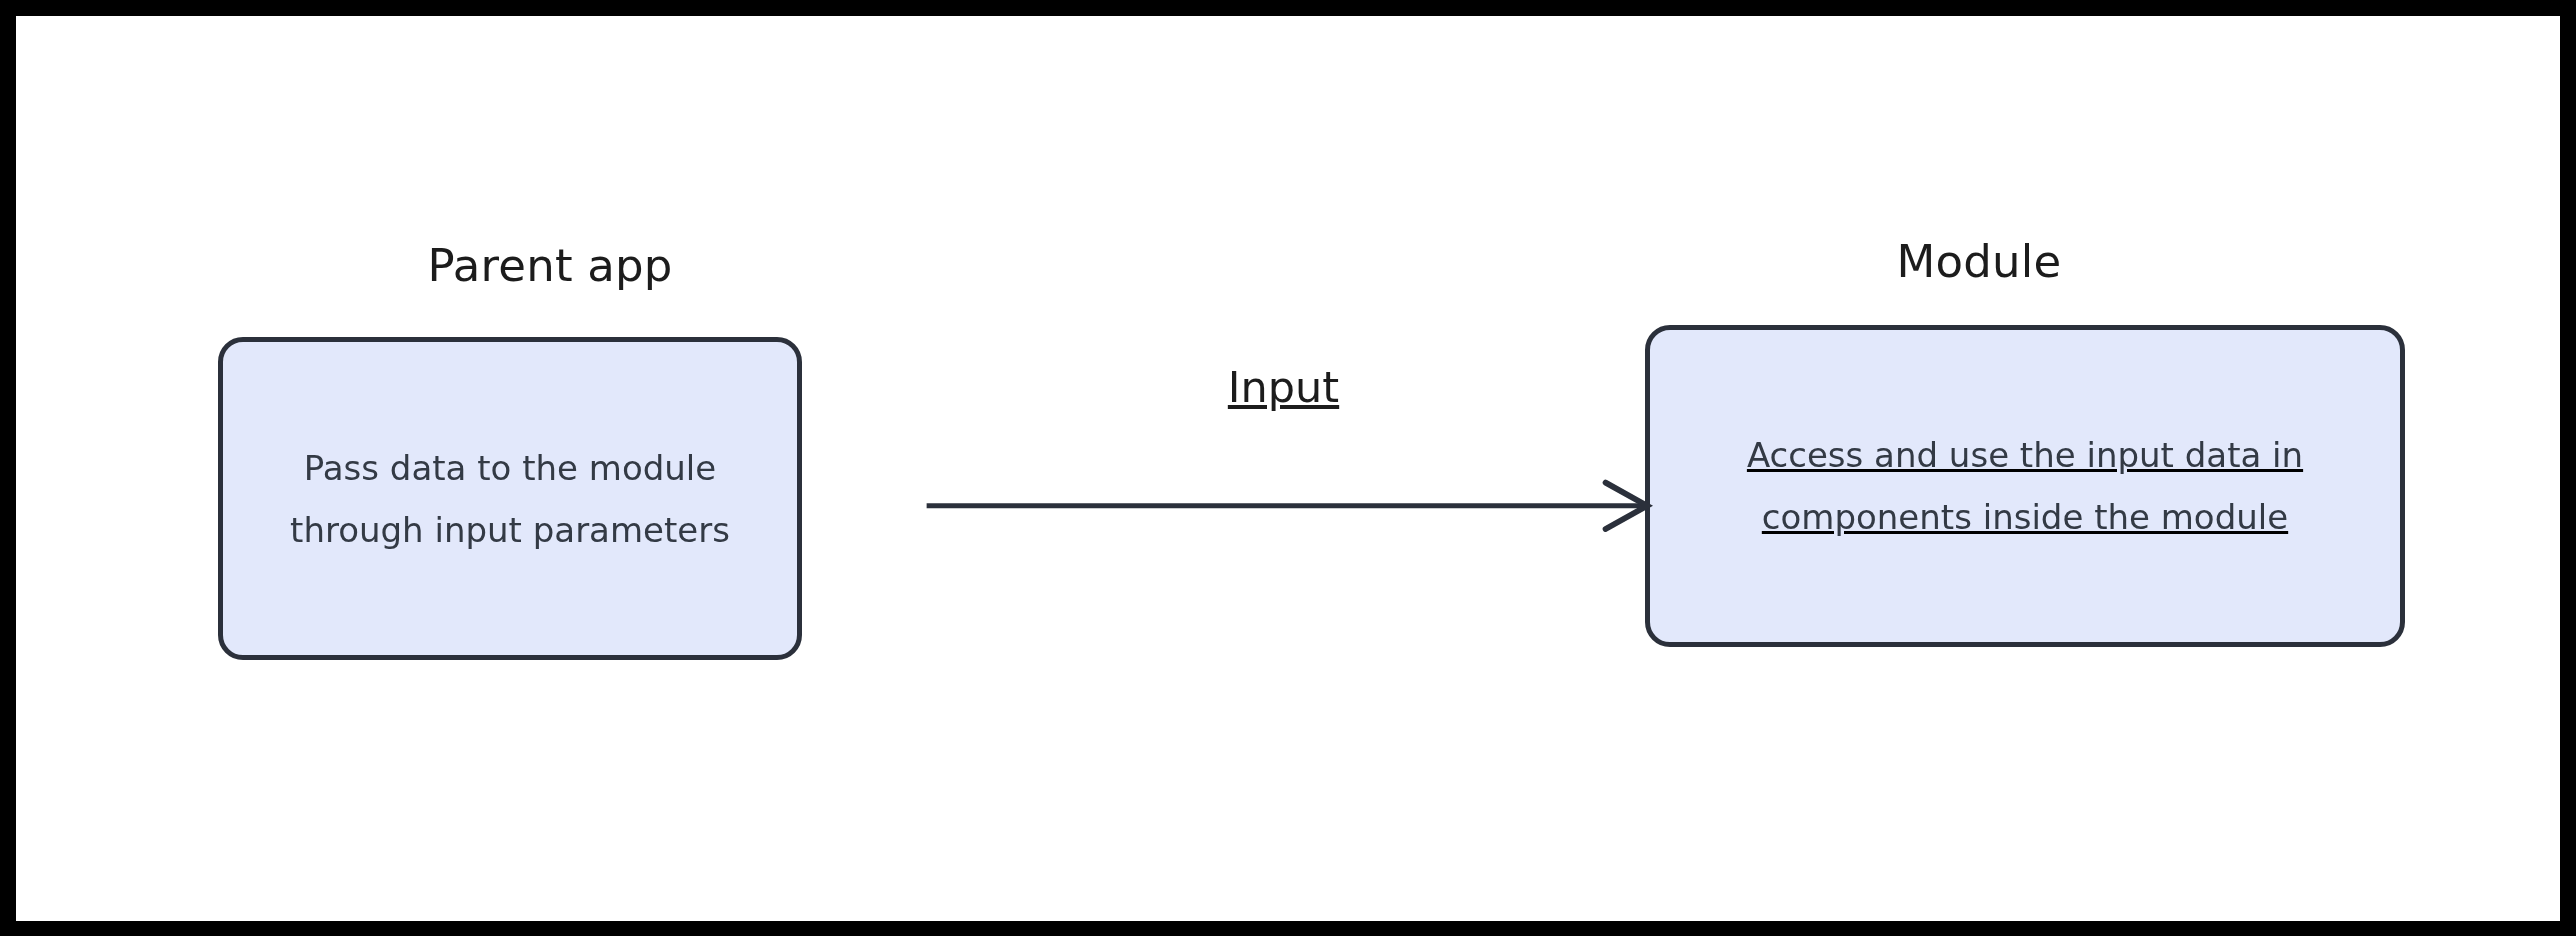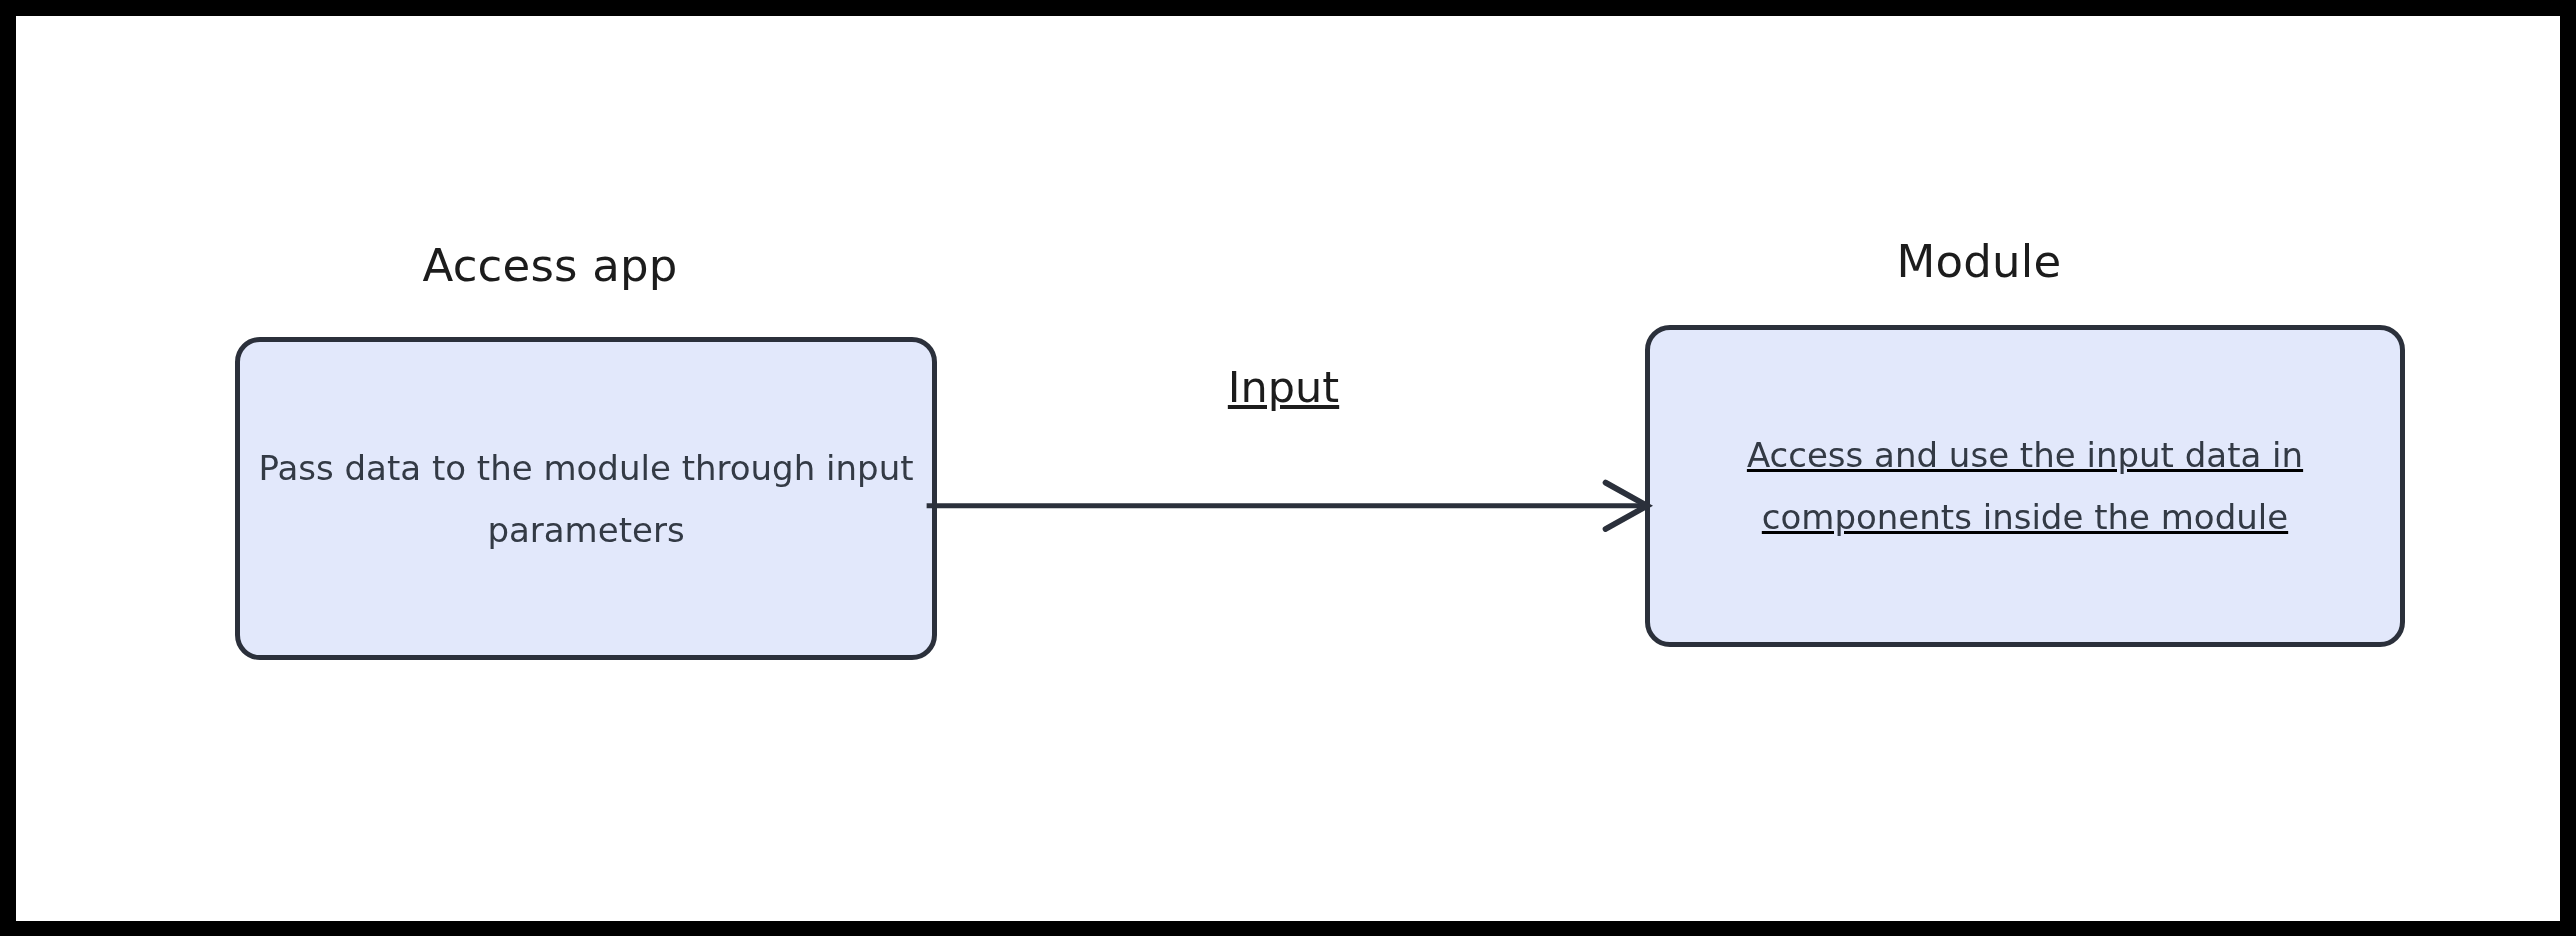--- a/index.html
+++ b/index.html
@@ -62,23 +62,23 @@
     position: absolute;
     box-sizing: border-box;
     background: #e2e8fb;
     border: 5px solid #2b303b;
     border-radius: 25px;
     display: flex;
     align-items: center;
     justify-content: center;
   }
   #box-parent {
-    left: 219px;     
+    left: 202px;     
     top: 321px;      
-    width: 702px;
+    width: 584px;
     height: 323px;
   }
   #box-module {
     left: 1629px;    
     top: 309px;      
     width: 760px;
     height: 322px;
     text-decoration: underline;
   }
   .node-text {
@@ -113,21 +113,21 @@
     height: 83px;
     overflow: visible;
   }
 </style>
 </head>
 <body>
 
 <div class="screen">
   <div class="canvas">
 
-    <div class="node-title" id="title-parent">Access app</div>
+    <div class="node-title" id="title-parent">Parent app</div>
 
     <div class="node-box" id="box-parent">
       <div class="node-text">Pass data to the module through input parameters</div>
     </div>
 
     <div class="node-title" id="title-module">Module</div>
 
     <div class="node-box" id="box-module">
       <div class="node-text">Access and use the input data in components inside the module</div>
     </div>

